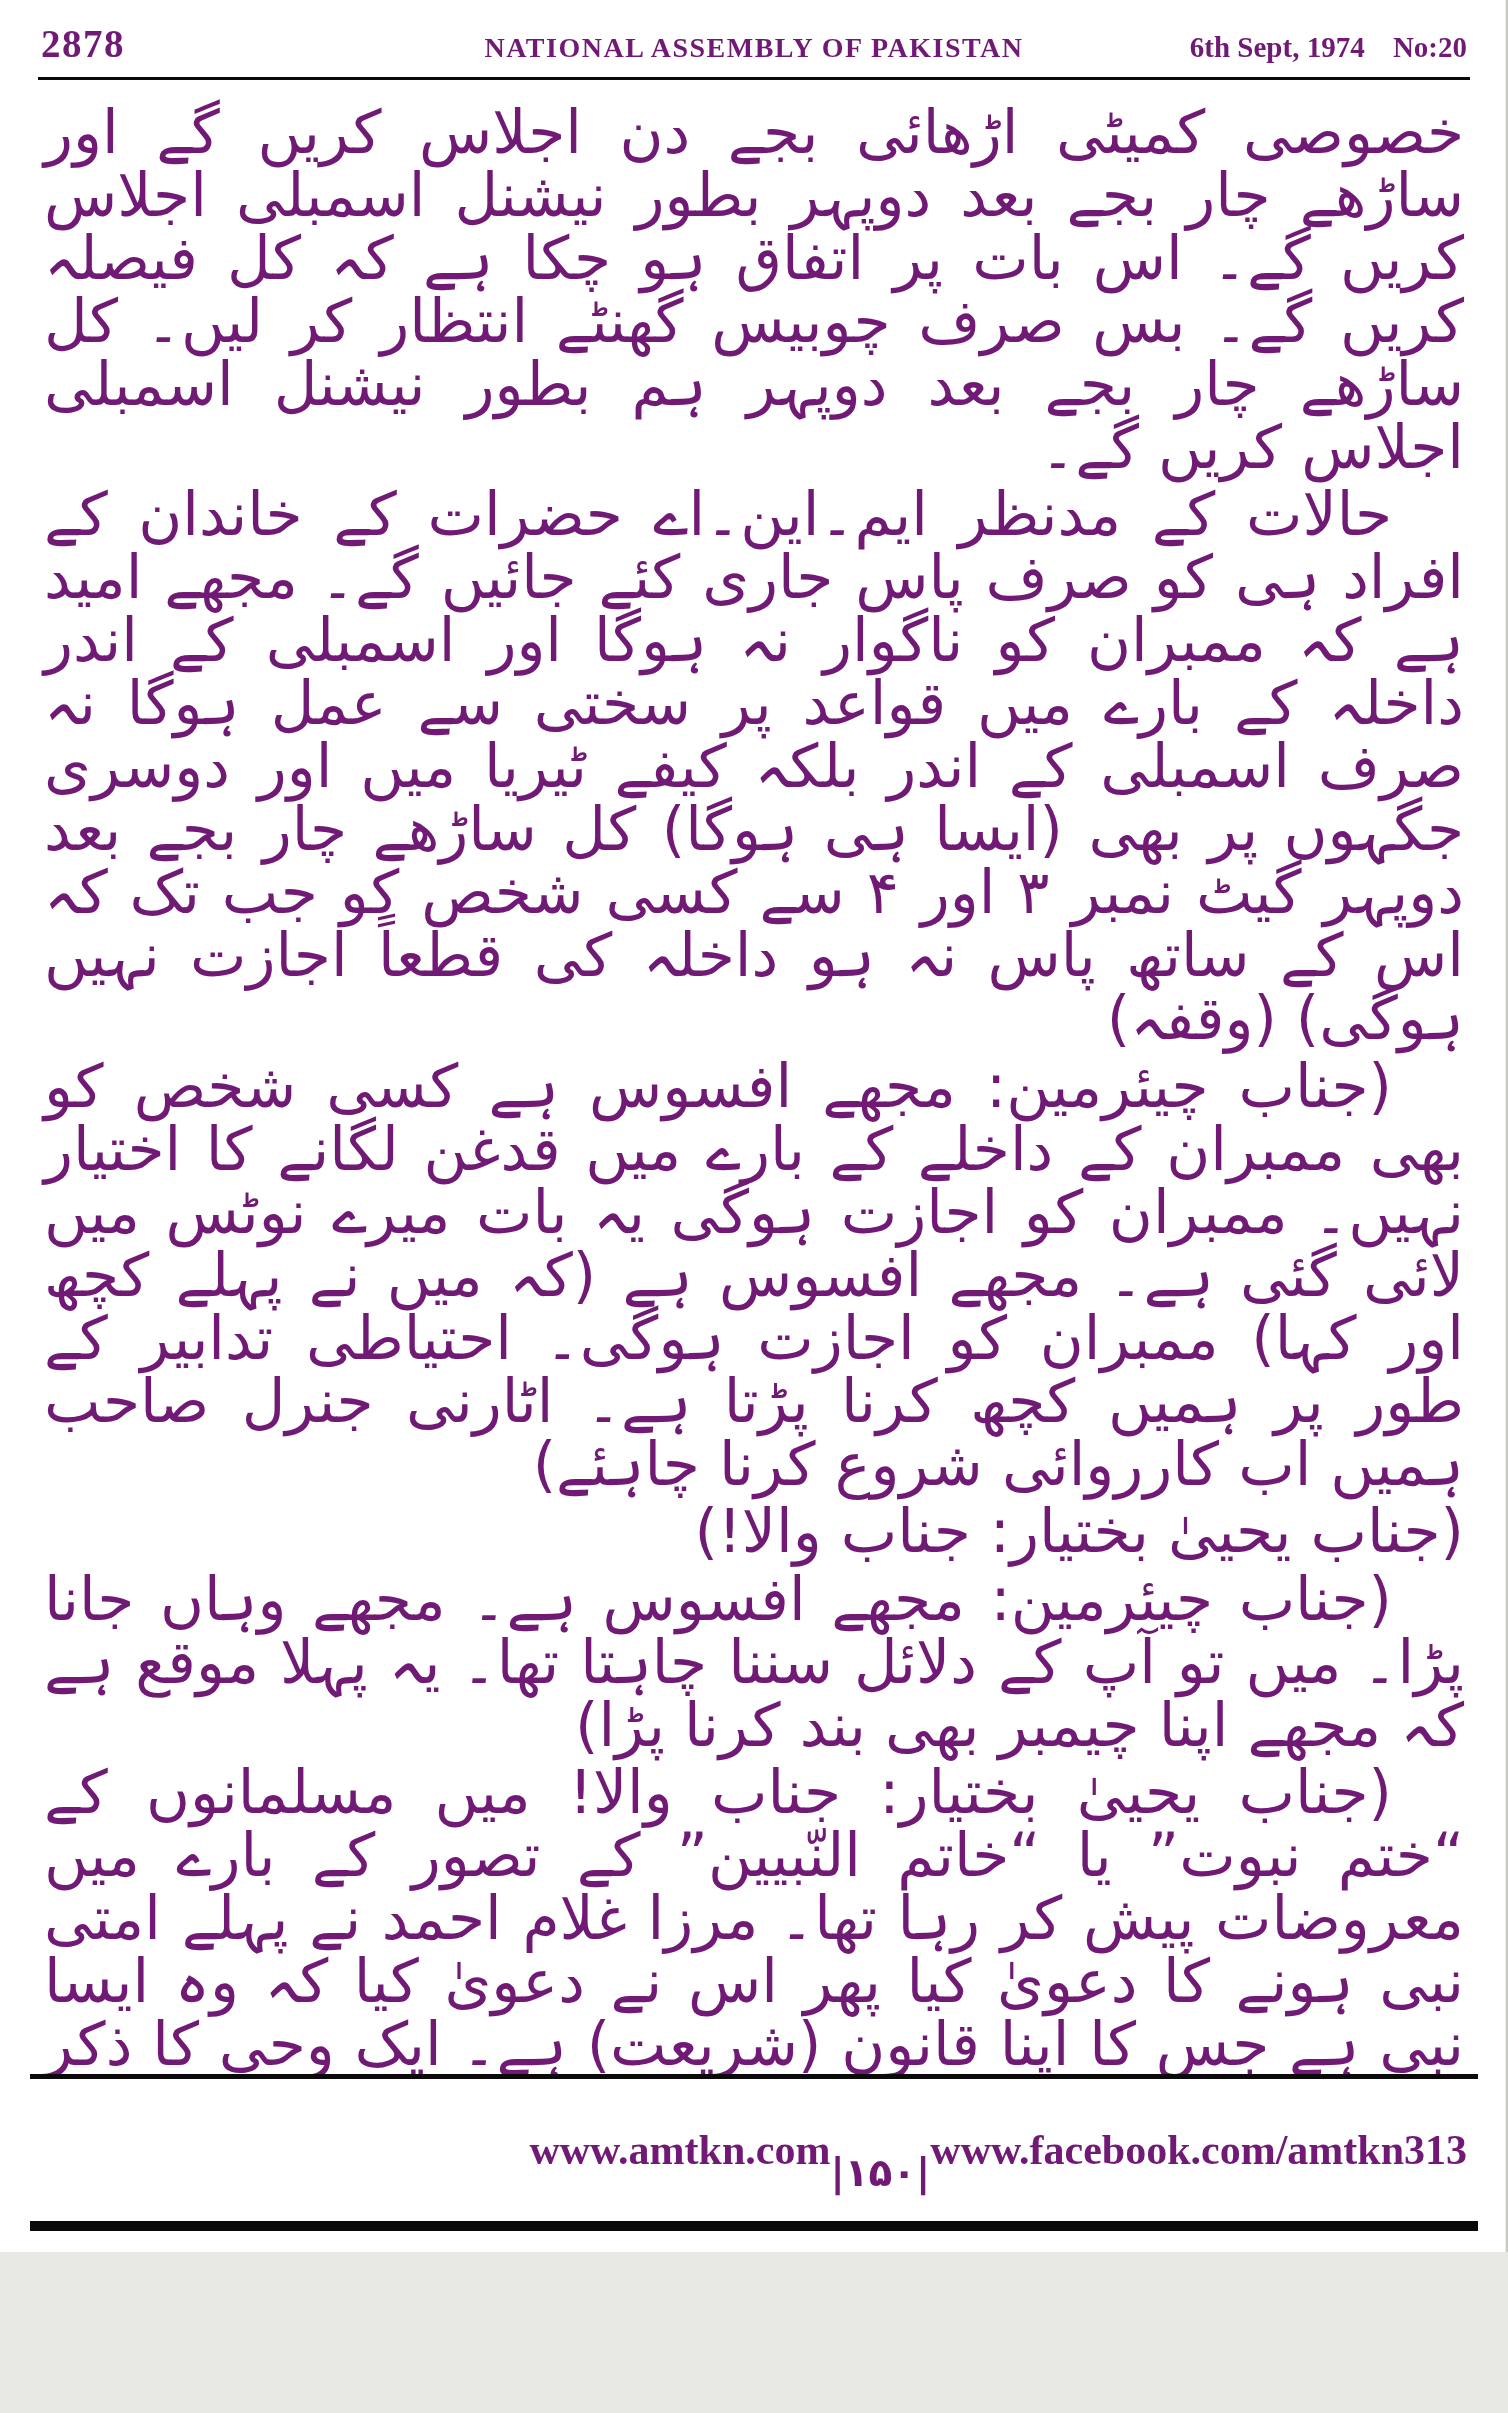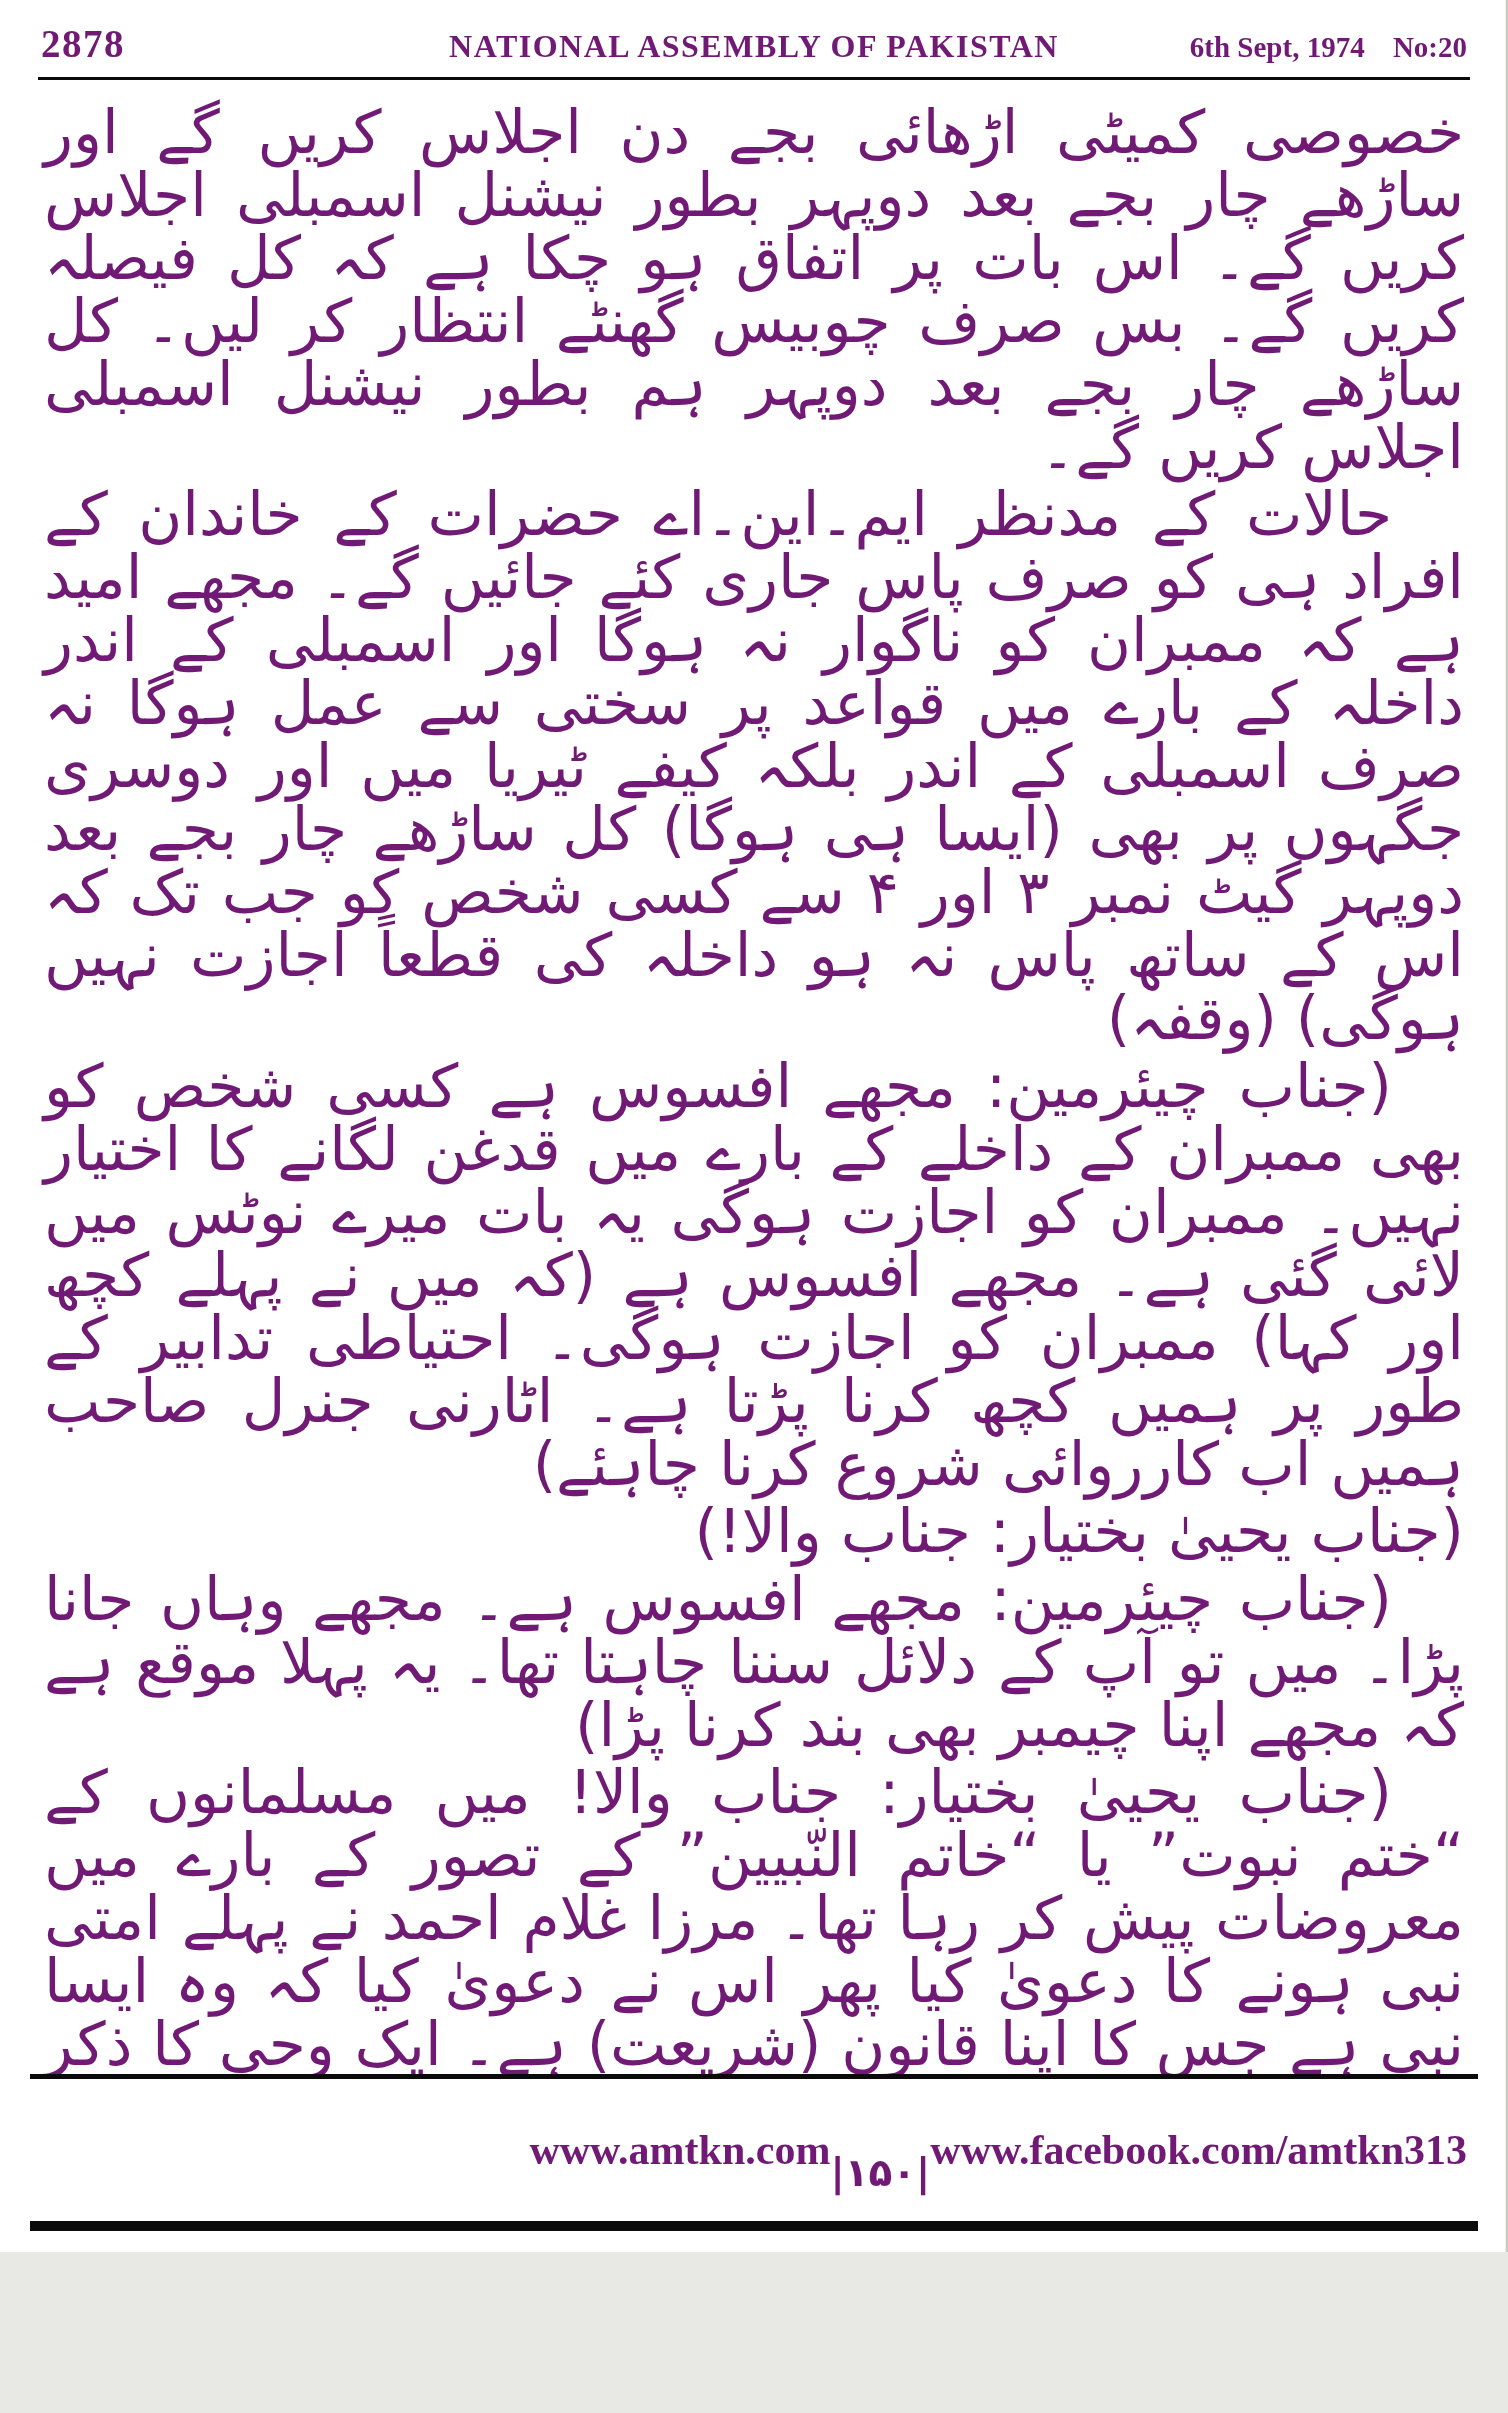--- a/index.html
+++ b/index.html
@@ -29,21 +29,21 @@
     font-family: "Liberation Serif", serif;
     font-weight: bold;
   }
   .page-num {
     justify-self: start;
     font-size: 39px;
     letter-spacing: 1.5px;
   }
   .doc-title {
     justify-self: center;
-    font-size: 32px;
+    font-size: 28px;
     letter-spacing: 1.5px;
     white-space: nowrap;
   }
   .date-issue {
     justify-self: end;
     font-size: 29px;
     white-space: nowrap;
   }
   .date-issue .issue { margin-right: 0; margin-left: 0; padding-left: 21px; }
   .header-rule {

